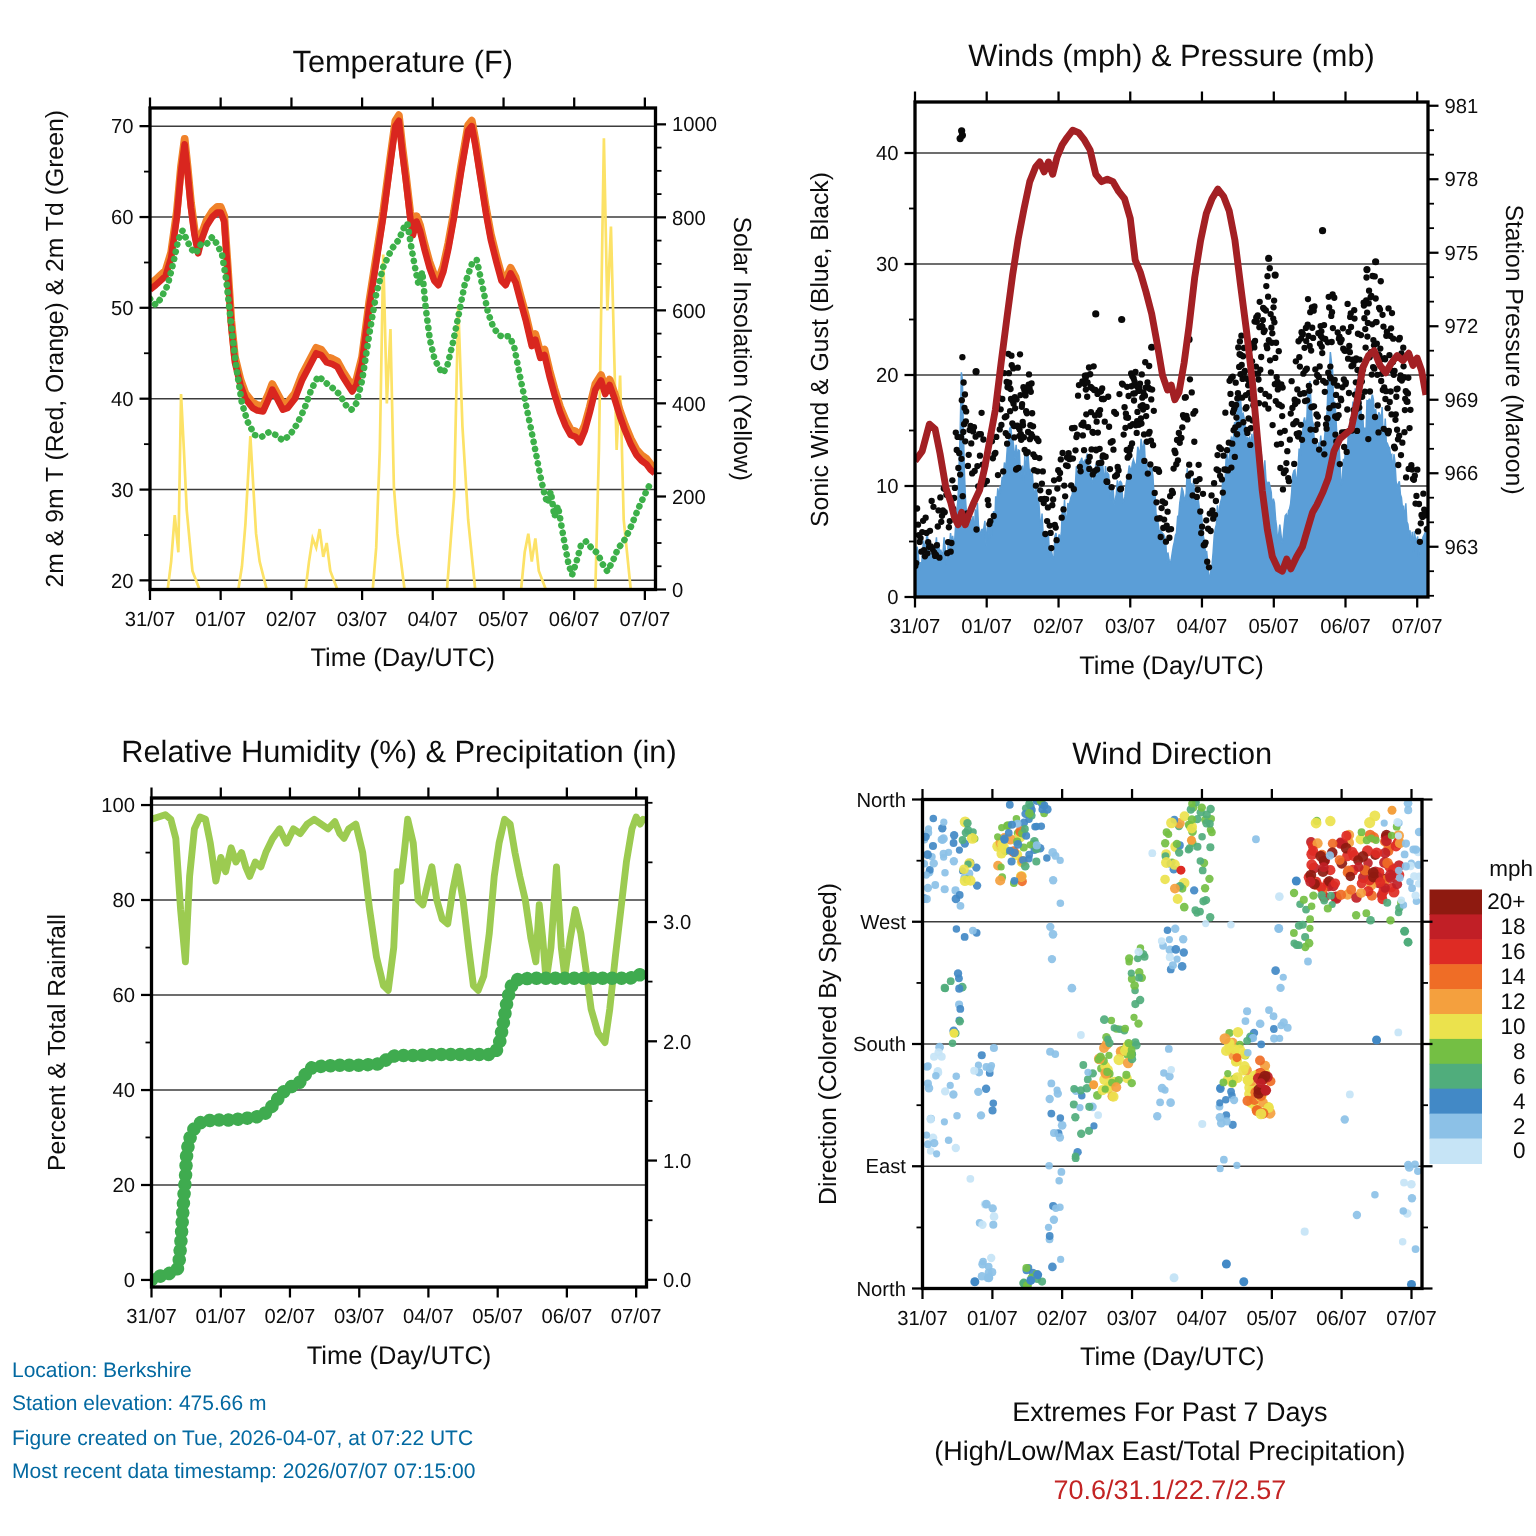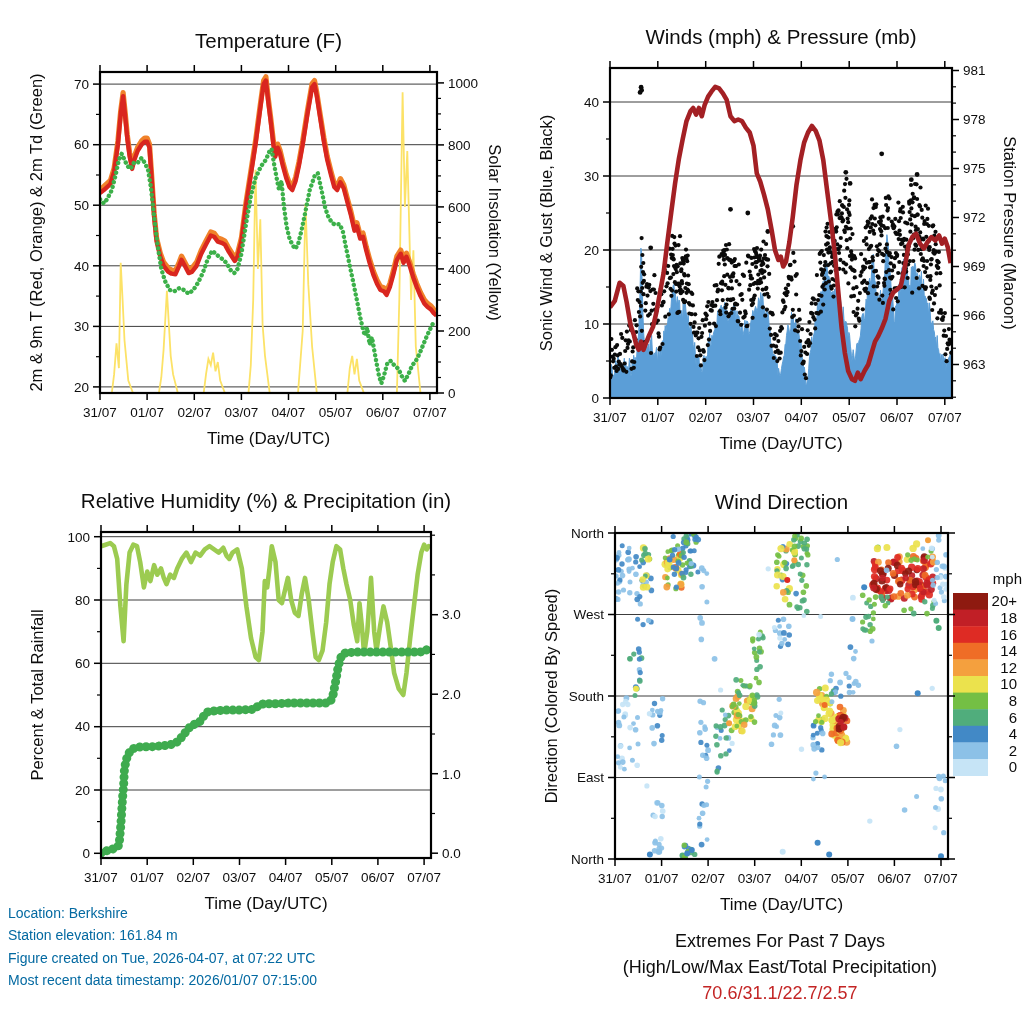--- a/index.html
+++ b/index.html
@@ -2006,23 +2006,23 @@
         <line x1="948" x2="952" y1="736.8" y2="736.8" stroke="#000" stroke-width="1.2"></line>
         <line x1="948" x2="952" y1="655.3" y2="655.3" stroke="#000" stroke-width="1.2"></line>
         <line x1="948" x2="952" y1="573.8" y2="573.8" stroke="#000" stroke-width="1.2"></line>
         <text x="557" y="696" font-size="16.5" text-anchor="middle" fill="#0d0d0d" transform="rotate(-90 557 696)">Direction (Colored By Speed)</text>
         <text x="781.5" y="509" font-size="20.5" text-anchor="middle" fill="#0d0d0d">Wind Direction</text>
       </g>
     </svg>
 
   <div class="footer-left">
     <div>Location: Berkshire</div>
-    <div>Station elevation: 161.84 m</div>
+    <div>Station elevation: 475.66 m</div>
     <div>Figure created on Tue, 2026-04-07, at 07:22 UTC</div>
-    <div>Most recent data timestamp: 2026/01/07 07:15:00</div>
+    <div>Most recent data timestamp: 2026/07/07 07:15:00</div>
   </div>
 
   <div class="footer-right">
     <div>Extremes For Past 7 Days</div>
     <div>(High/Low/Max East/Total Precipitation)</div>
     <div class="extremes-values" id="extremes-values" style="color: rgb(195, 36, 36);">70.6/31.1/22.7/2.57</div>
   </div>
 </div>
 
 </body></html>

